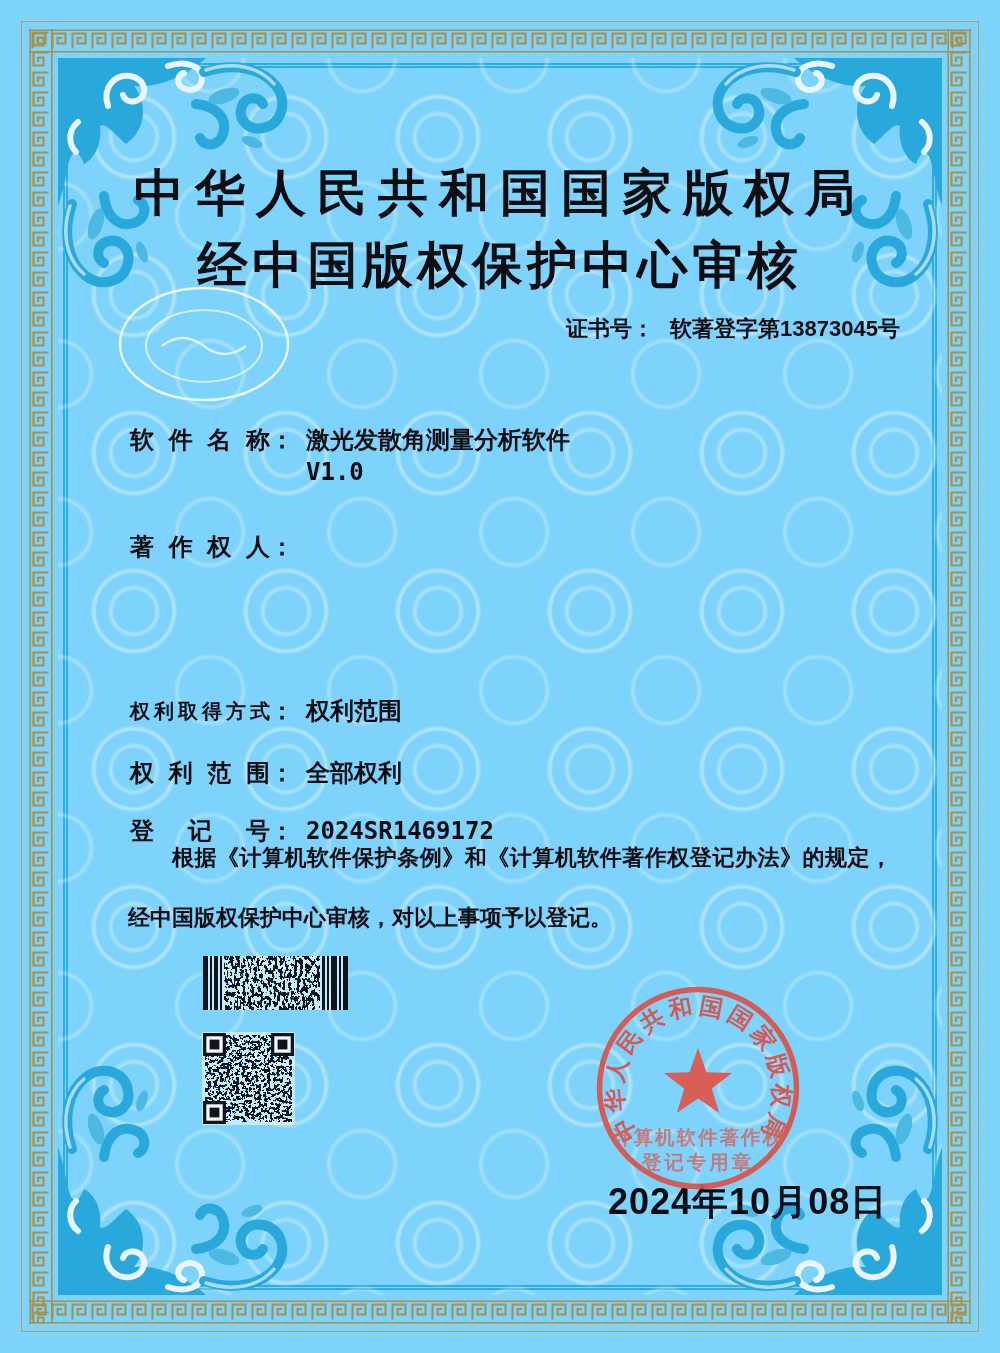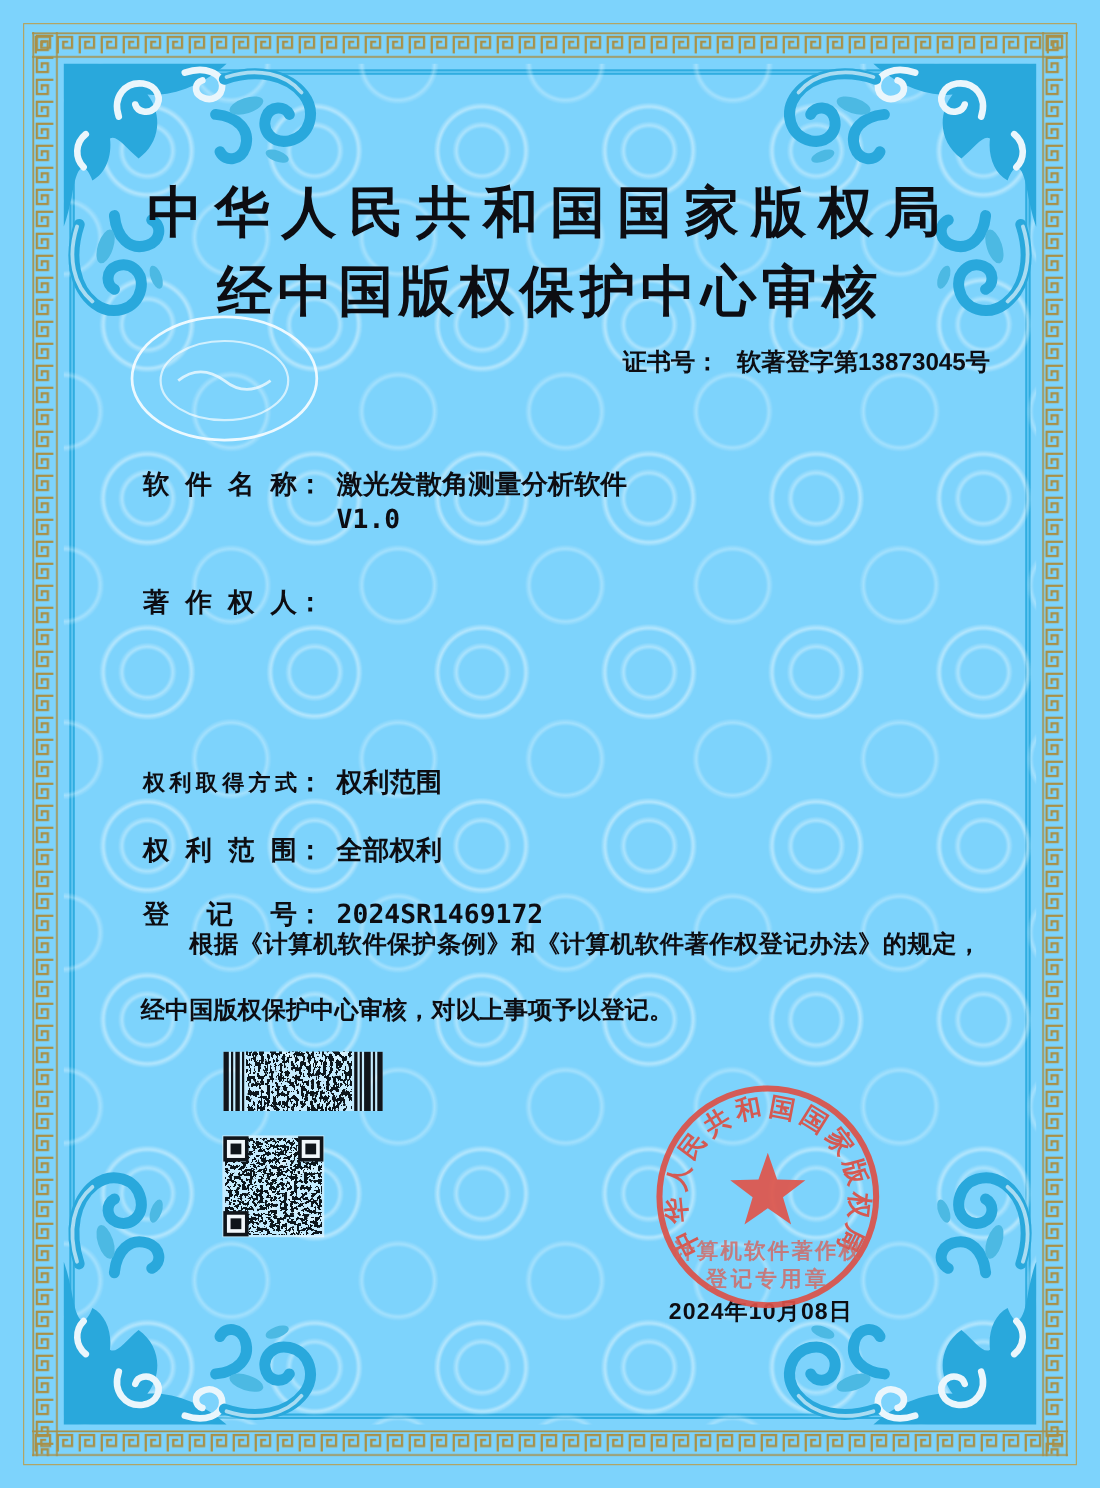--- a/index.html
+++ b/index.html
@@ -40,21 +40,21 @@
   .title2{top:232px;letter-spacing:5px;}
   .certno{top:314px;right:100px;display:flex;gap:16px;font-size:22px;font-weight:700;margin-left:26px;}
   .field{left:130px;display:flex;align-items:center;font-size:24px;font-weight:700;white-space:nowrap;margin-top:44px;}
   .lbl{display:inline-block;width:140px;text-align:justify;text-align-last:justify;}
   .lbl.six{font-size:20px;}
   .colon{display:inline-block;width:24px;}
   .val{margin-left:12px;}
   .mono{font-family:"DejaVu Sans Mono","Liberation Mono",monospace;}
   .statement{left:128px;top:828px;width:764px;font-size:22px;font-weight:700;
              line-height:60px;text-indent:2em;text-align:justify;}
-  .date{left:608px;top:1178px;font-size:21px;font-weight:700;letter-spacing:1px;}
+  .date{left:608px;top:1178px;font-size:36px;font-weight:700;letter-spacing:1px;}
 
   .code{position:absolute;z-index:2;}
   .barcode{left:203px;top:956px;}
   .qrcode{left:202px;top:1032px;}
   .seal{position:absolute;left:594px;top:984px;z-index:3;opacity:.92;}
 </style>
 </head>
 <body>
 
 <div class="page">

